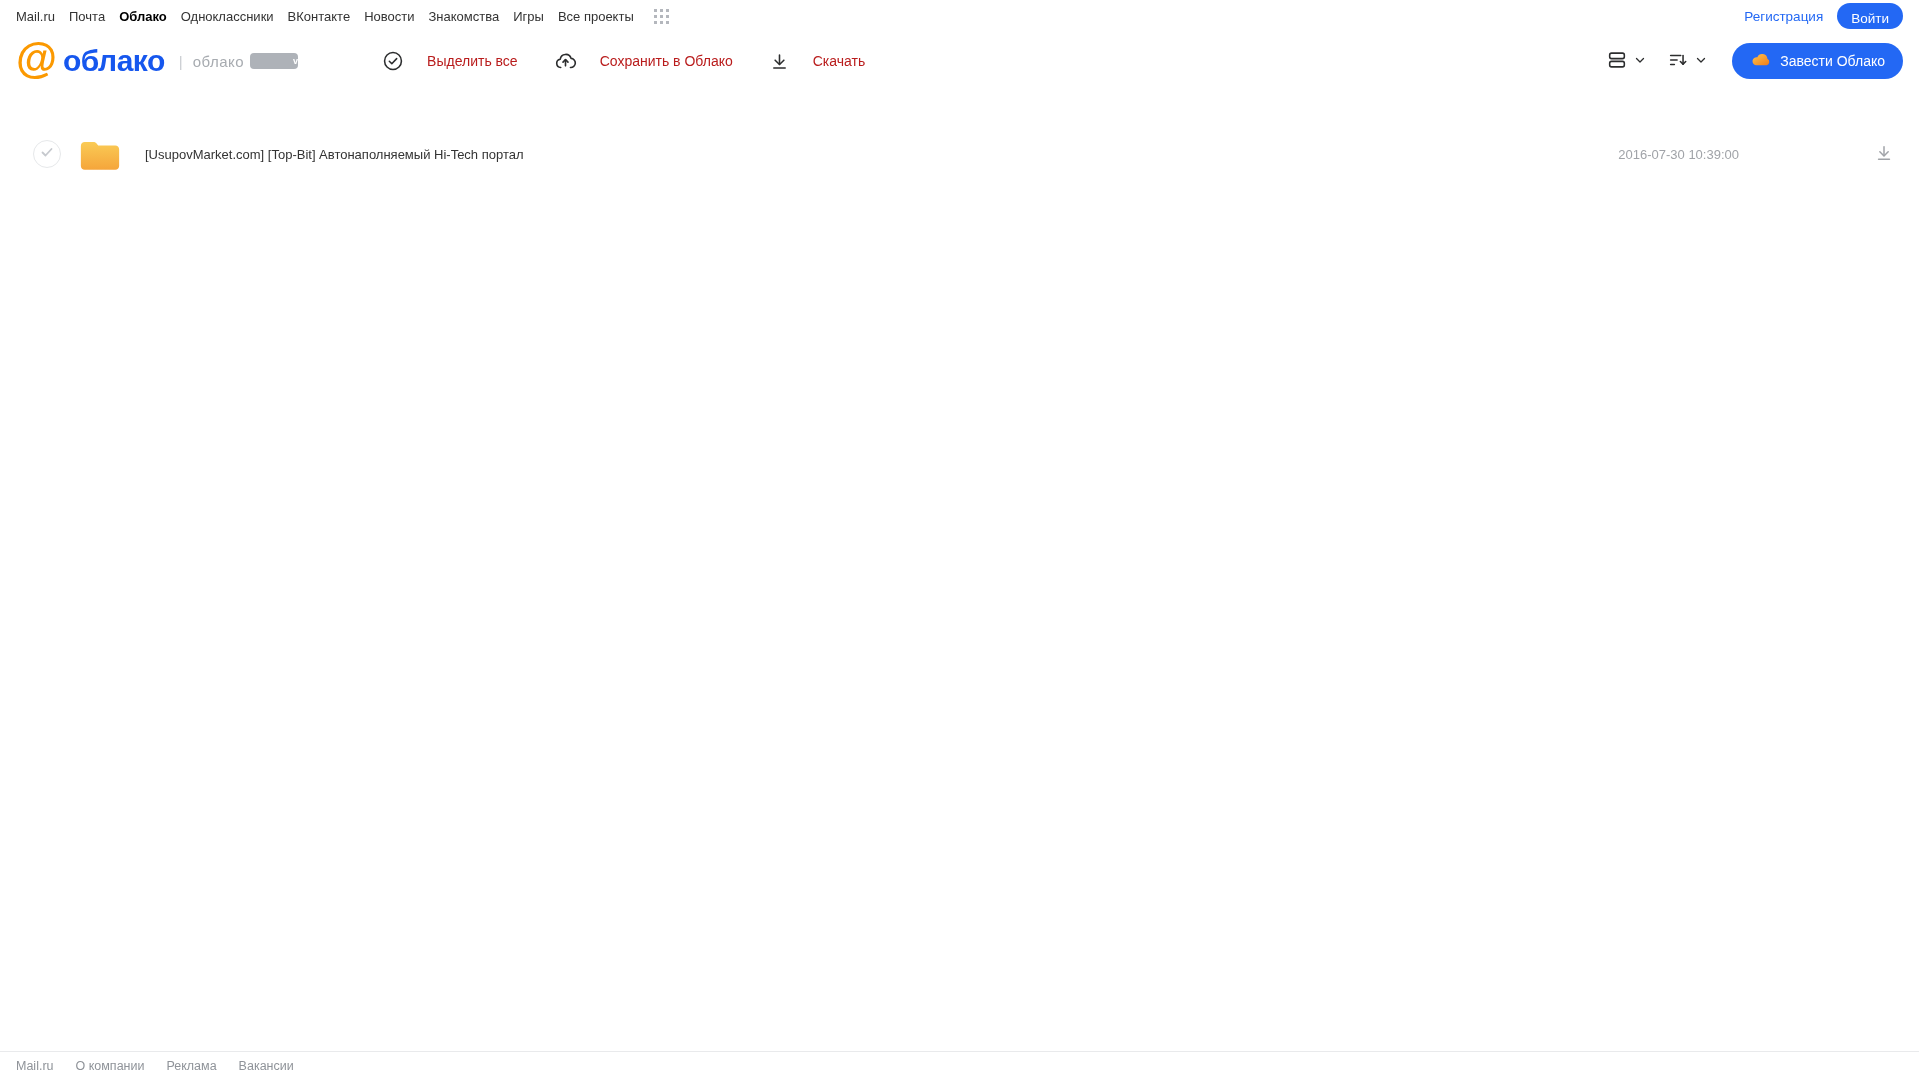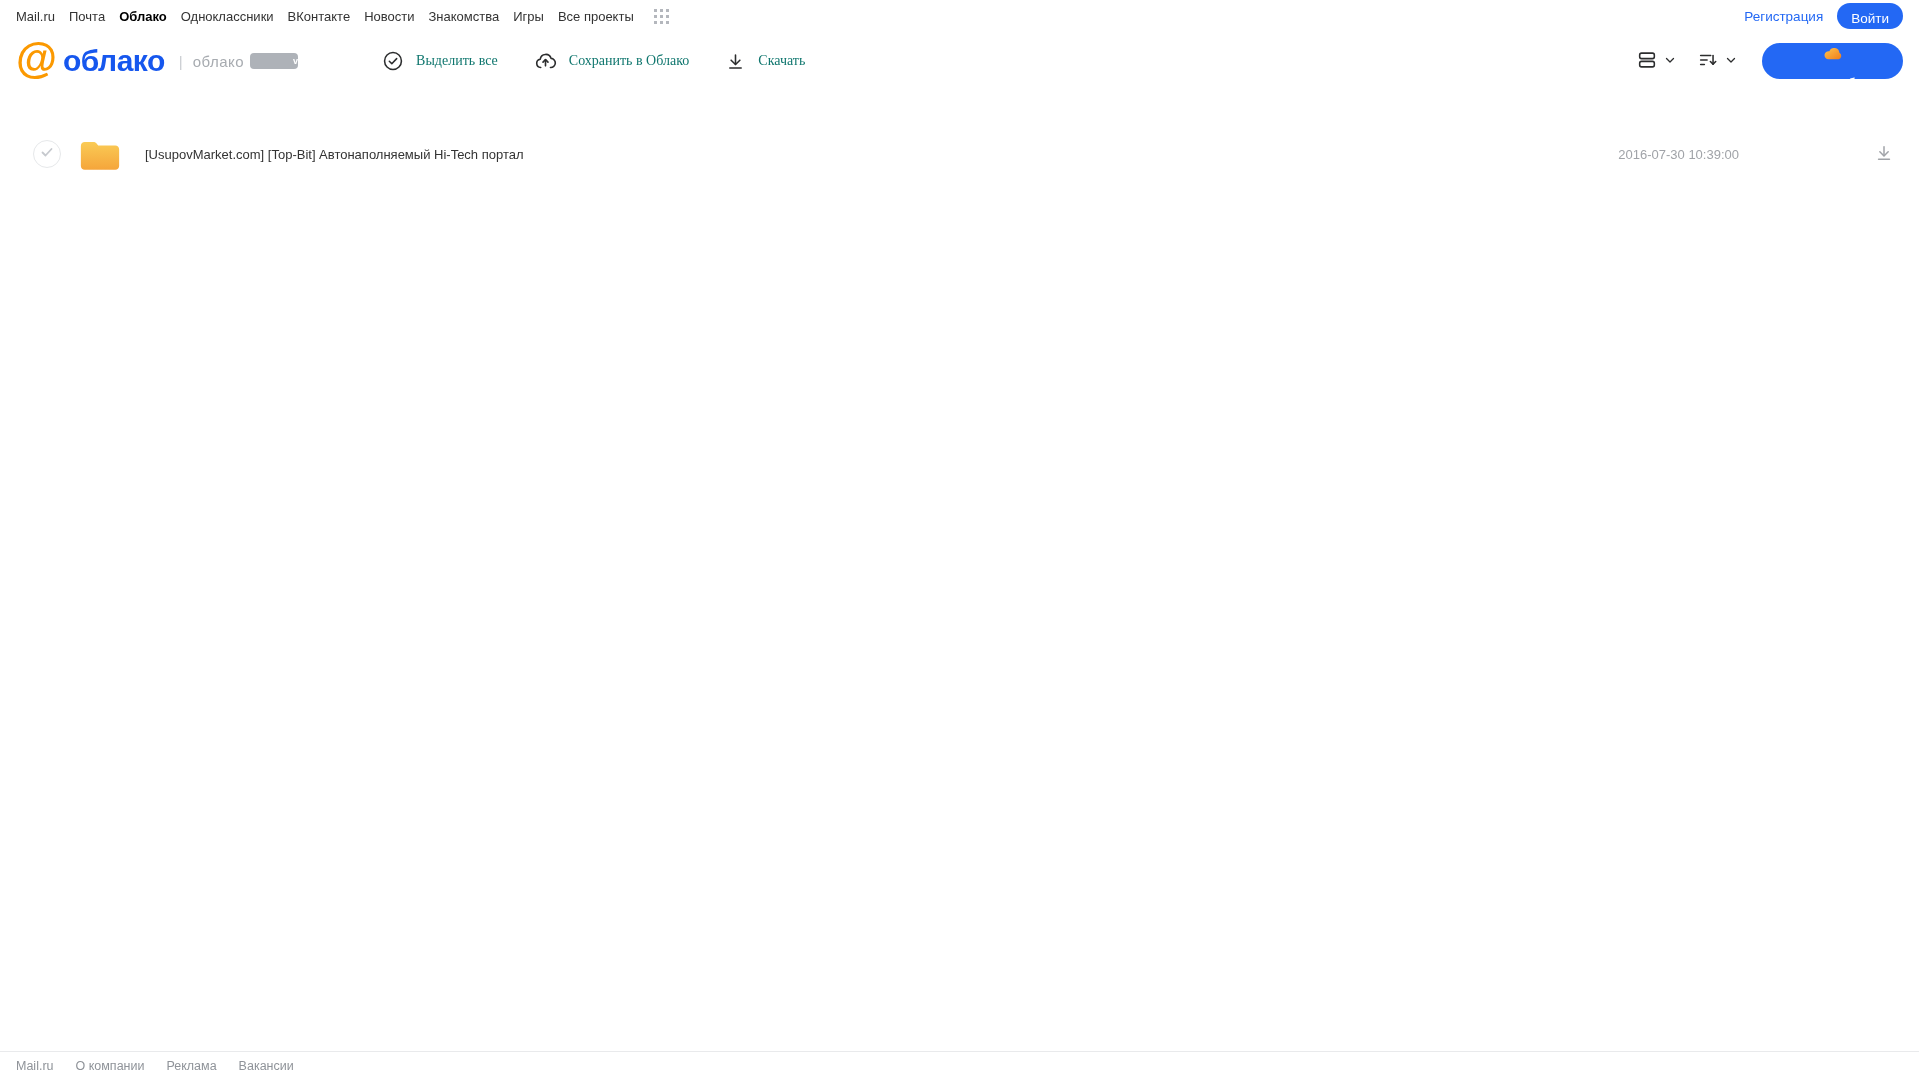--- a/index.html
+++ b/index.html
@@ -24,29 +24,29 @@
   .brand { display: flex; align-items: center; cursor: pointer; }
   .brand-at { font-size: 42px; font-weight: 700; color: var(--brand-orange); line-height: 1; margin-top: -4px; }
   .brand-name { font-size: 30px; font-weight: 700; color: var(--brand-blue); letter-spacing: -0.5px; margin-left: 6px; }
   .project-divider { color: #c9ccd1; font-size: 15px; margin: 0 10px 0 14px; font-weight: 300; }
   .project-label { font-size: 15px; color: #a7abb0; letter-spacing: 0.5px; }
   .vk-badge { width: 16px; height: 16px; border-radius: 4px; background: #aeb2b8; color: #fff;
               font-size: 9px; font-weight: 700; display: inline-flex; align-items: center;
               justify-content: center; margin-left: 6px; padding-left: 48px; }
 
   .toolbar { display: flex; align-items: center; gap: 36px; margin-left: 84px; }
-  .toolbar-btn { display: flex; align-items: center; gap: 12px; background: none; border: none;
-                 font-family: Liberation Serif, serif; font-size: 14px; color: #0f766e; cursor: pointer; }
+  .toolbar-btn { display: flex; align-items: center; gap: 23px; background: none; border: none;
+                 font-family: Liberation Sans, sans-serif; font-size: 14px; color: #b91c1c; cursor: pointer; }
   .toolbar-btn svg { display: block; }
 
   .header-right { margin-left: auto; display: flex; align-items: center; gap: 20px; }
   .icon-btn { display: flex; align-items: center; gap: 5px; background: none; border: none; cursor: pointer; }
   .get-cloud-btn { height: 36px; margin-left: 4px; padding: 0 18px; border: none; border-radius: 18px;
                    background: var(--accent-blue); color: #fff; font-size: 14px; font-family: inherit;
-                   display: flex; align-items: center; gap: 9px; cursor: pointer; flex-direction: column; }
+                   display: flex; align-items: center; gap: 9px; cursor: pointer; }
 
   
   .page-title { font-size: 24px; font-weight: 400; color: #000; margin: 36px 0 0 20px; }
 
   .file-row { display: flex; align-items: center; height: 48px; margin-top: 40px; cursor: pointer; }
   .row-checkbox { width: 28px; height: 28px; border-radius: 50%; border: 1px solid #e6e8ea;
                   background: #fff; display: flex; align-items: center; justify-content: center;
                   margin-left: 33px; cursor: pointer; flex: none; }
   .folder-icon { margin-left: 17px; flex: none; display: flex; }
   .file-name { font-size: 13px; color: #333; margin-left: 23px; }

